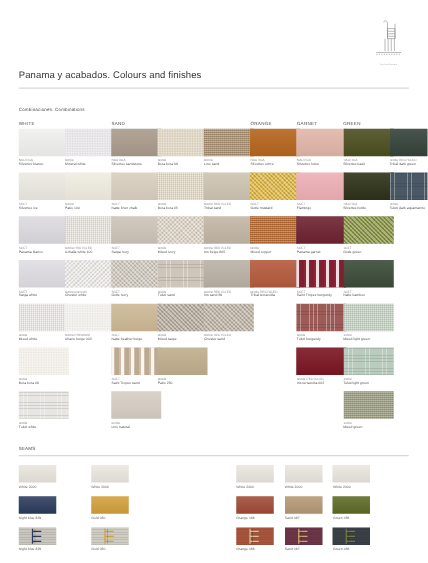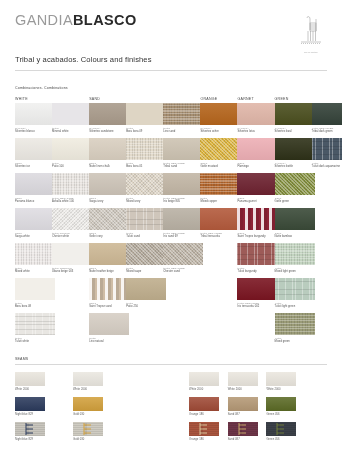--- a/index.html
+++ b/index.html
@@ -51,40 +51,37 @@
   .ssw{position:absolute;width:100%;}
   .schip{width:100%;height:14px;box-sizing:border-box;}
   .slab{font-size:2.7px;color:#5a5a5a;line-height:3.4px;margin-top:1.5px;letter-spacing:.05px;}
 </style>
 </head>
 <body>
 
 <div class="page">
 
   <div class="header">
-    <div class="logo">
-      <span class="g">GANDIA</span><span class="b">BLASCO</span>
-    </div>
     <div class="brandmark">
       <svg width="32" height="34" viewBox="0 0 32 34">
         <g stroke="#8f8f8f" stroke-width="0.5" fill="none">
           <path d="M12 4 C12 2, 15 2, 15 5 L15 16"></path>
           <path d="M21 5 L21 17"></path>
           <rect x="15" y="9" width="6" height="8"></rect>
           <path d="M15 11 L21 11 M15 13 L21 13 M15 15 L21 15"></path>
           <path d="M13 17 L13 27 M15.5 17 L15.5 27 M18 17 L18 27 M20.5 17 L20.5 27"></path>
           <path d="M6 28 L26 28"></path>
           <path d="M6 29.5 L26 29.5" stroke-dasharray="1 1"></path>
         </g>
       </svg>
       <div class="bm-cap">fine line furniture</div>
     </div>
   </div>
 
-  <div class="title">Tribal y acabados. Colours and finishes</div>
+  <div class="title">Panama y acabados. Colours and finishes</div>
   <div class="rule r1"></div>
 
   <div class="sectlabel s1">Combinaciones. Combinations</div>
 
   <div class="grid" id="grid">
       <div class="col" style="left: 0px; width: 40px;">
         <div class="colhead">WHITE</div>
         <div class="colbody" style="height: 245px;">
           <div class="sw" style="top: 0px;">
             <div class="chip" style="background-color:#f0f0ef;background-image:linear-gradient(180deg, rgba(255,255,255,.10), rgba(0,0,0,.05));"></div>

